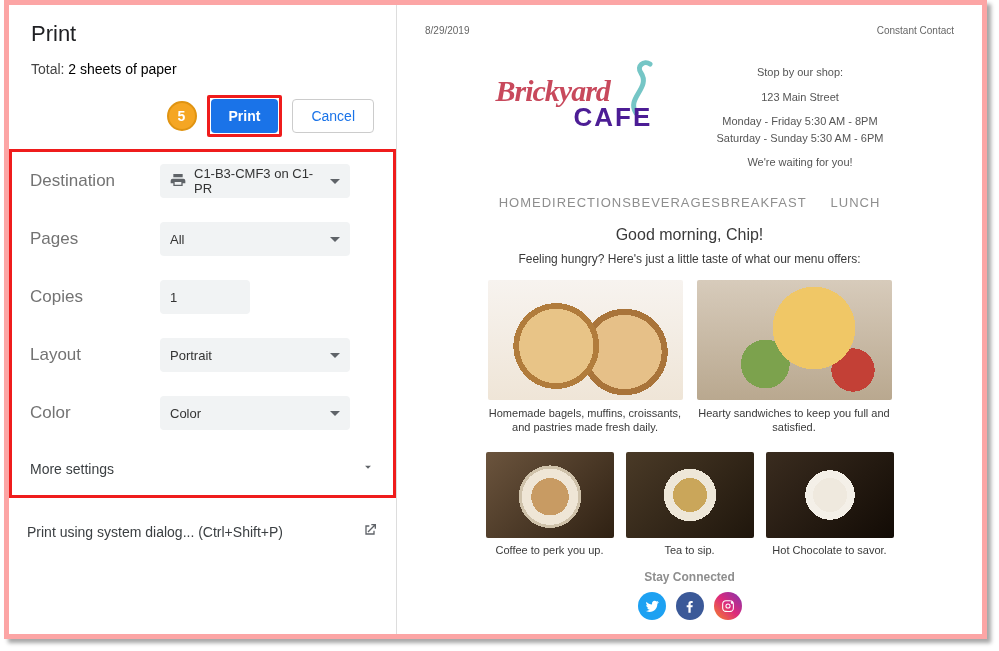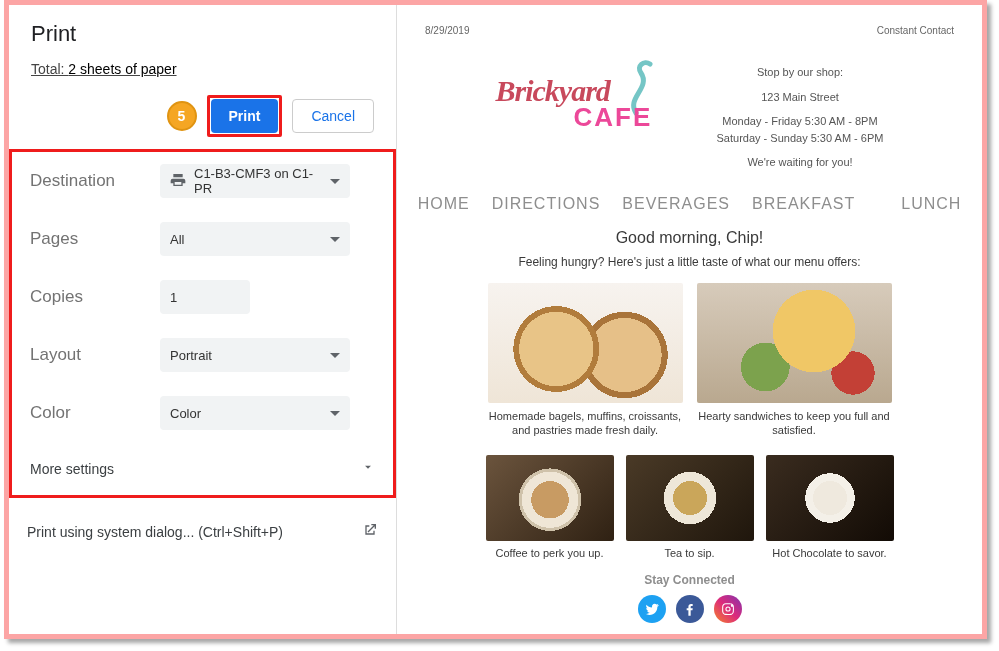--- a/index.html
+++ b/index.html
@@ -22,21 +22,21 @@
   
   .print-panel {
     width: 388px;
     height: 100%;
     border-right: 1px solid #ddd;
     padding: 0;
     background: #fff;
   }
   .print-header { padding: 16px 22px 4px 22px; }
   .print-title { font-size: 22px; color: #202124; font-weight: 400; margin-bottom: 14px; }
-  .print-total { font-size: 14px; color: #444; margin-bottom: 14px; text-decoration: underline; }
+  .print-total { font-size: 14px; color: #444; margin-bottom: 14px; }
   .print-total .sheets { color: #000; }
   .btn-row { display: flex; justify-content: flex-end; gap: 10px; align-items: center; padding: 0 22px 12px 0; position: relative; }
   .step-badge {
     width: 30px; height: 30px; border-radius: 50%;
     background: #f5a623;
     color: #fff; font-weight: 700; font-size: 14px;
     display: flex; align-items: center; justify-content: center;
     border: 2px solid #e09412;
   }
   .btn {
@@ -107,27 +107,27 @@
   }
   .pv-head {
     display: flex; justify-content: space-between;
     font-size: 10px; color: #666; margin-bottom: 22px;
     padding: 0 6px;
     align-items: center;
   }
   .pv-hero { display: flex; align-items: flex-start; justify-content: center; gap: 51px; margin-bottom: 12px; }
   .logo { width: 170px; height: 94px; position: relative; }
   .logo .word1 { font-family: Georgia, serif; font-style: italic; font-weight: 700; font-size: 30px; color: #c8495c; position: absolute; left: 0; top: 16px; letter-spacing: -1px;}
-  .logo .word2 { font-family: Arial Black, Arial, sans-serif; font-weight: 900; font-size: 26px; color: #ec4899; position: absolute; left: 78px; top: 44px; letter-spacing: 2px;}
+  .logo .word2 { font-family: Arial Black, Arial, sans-serif; font-weight: 900; font-size: 26px; color: #4c1d95; position: absolute; left: 78px; top: 44px; letter-spacing: 2px;}
   .logo .swirl { position: absolute; left: 120px; top: 0; }
 
   .shopinfo { text-align: center; font-size: 11px; line-height: 1.5; color: #555; margin-top: 6px;}
   .shopinfo .blk { margin-bottom: 8px; }
 
-  .nav { display:flex; gap: 22px; justify-content:center; font-size: 16px; color:#8e8e8e; letter-spacing: 1px; margin: 12px 0 16px 0; }
+  .nav { display:flex; justify-content:center; font-size: 13px; color:#8e8e8e; letter-spacing: 1px; margin: 12px 0 16px 0; }
   .nav span { cursor:pointer; }
   .nav .lunch { margin-left: 24px; }
 
   .greet { text-align:center; font-size: 16px; margin-bottom:8px; }
   .tag   { text-align:center; font-size: 12px; margin-bottom:14px; }
 
   .row2 { display:flex; justify-content:center; gap:14px; margin-bottom:8px; }
   .card2 { width: 195px; }
   .card2 .img { width: 195px; height:120px; border-radius:2px; }
   .card2 .cap { text-align:center; font-size:11px; margin-top:6px; line-height: 1.3; }

